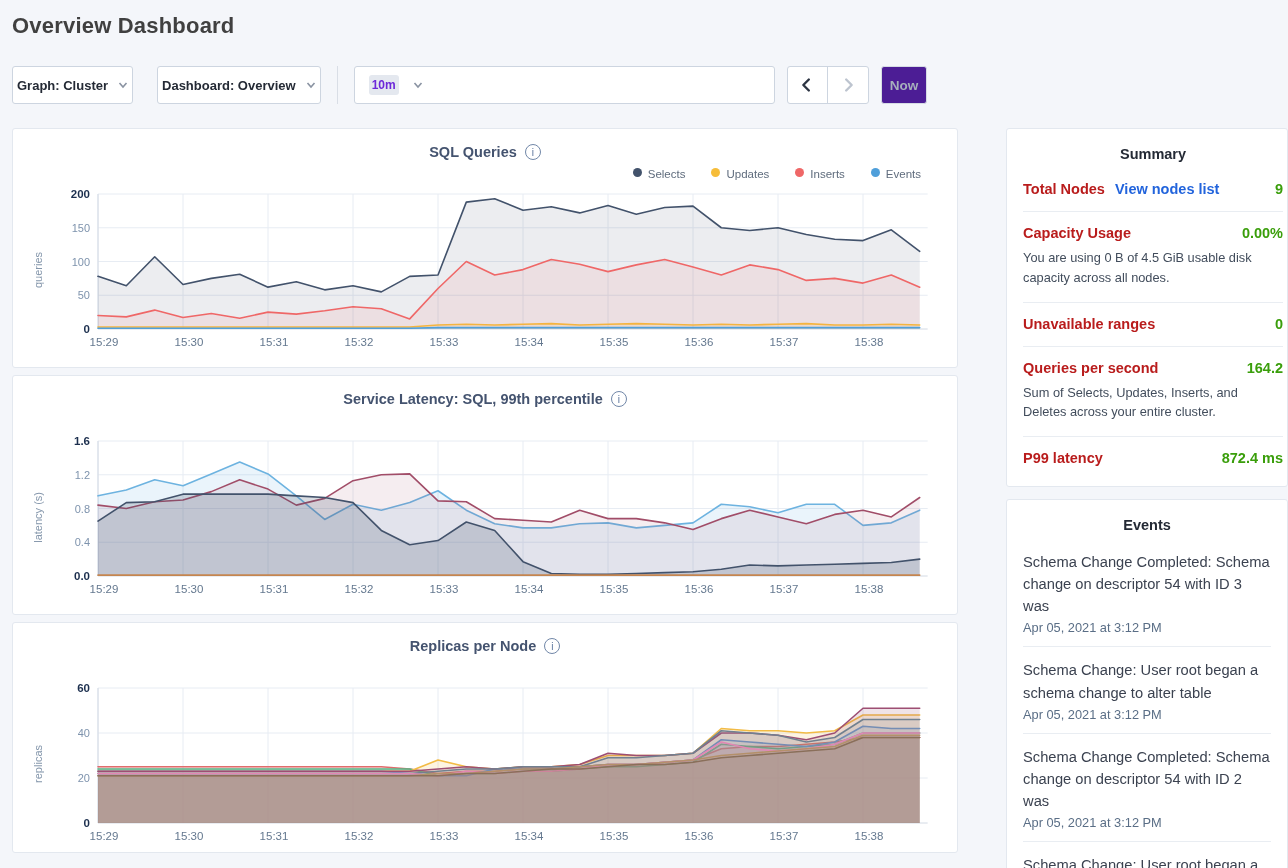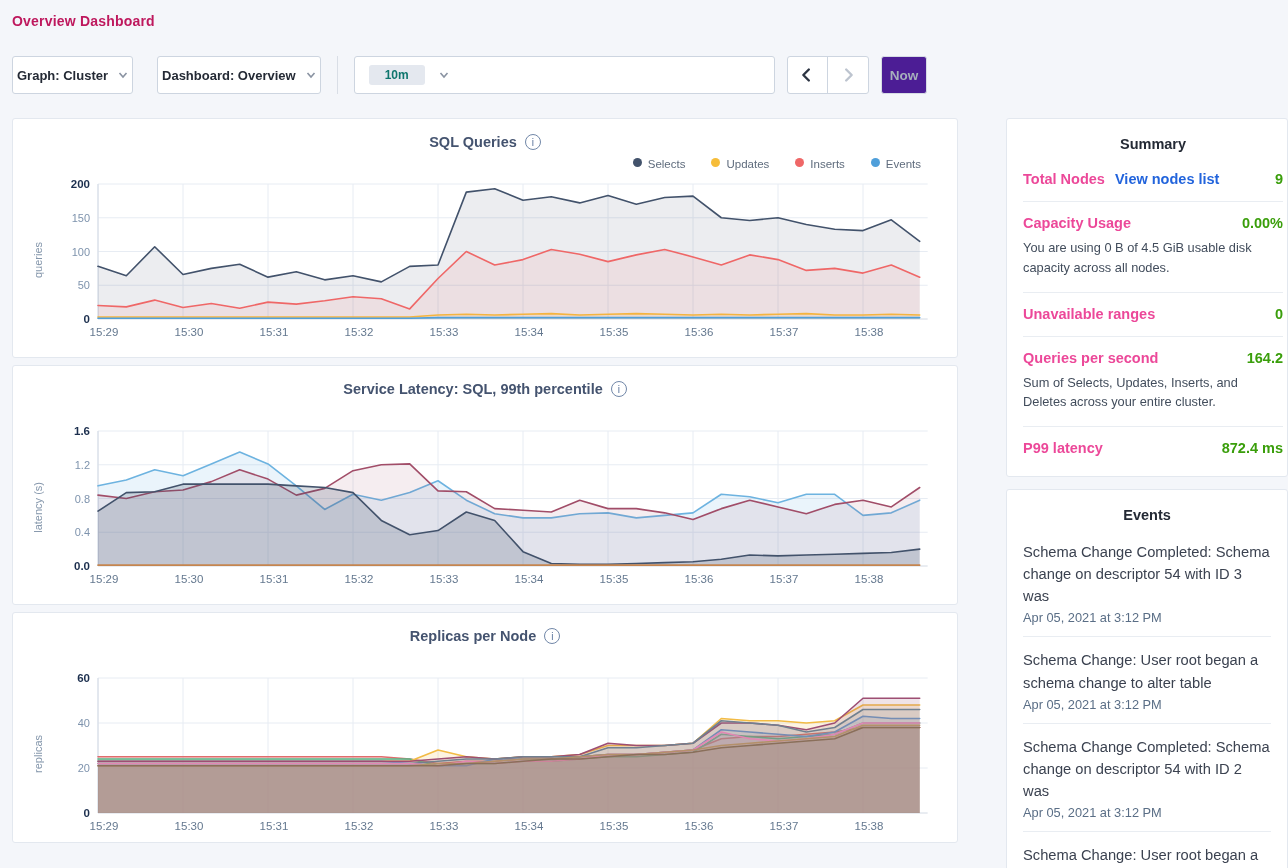--- a/index.html
+++ b/index.html
@@ -1,34 +1,34 @@
 <!DOCTYPE html>
 <html><head>
 <meta charset="utf-8">
 <style>
   * { margin:0; padding:0; box-sizing:border-box; }
   html,body { width:1288px; height:868px; overflow:hidden; background:#f4f6fa;
               font-family:"Liberation Sans", sans-serif; color:#242a35; }
   .page { position:relative; width:1288px; height:868px; overflow:hidden; }
 
-  .page-title { padding:13px 0 0 12px; font-size:14px; font-weight:700; color:#be185d; letter-spacing:.2px; }
+  .page-title { padding:13px 0 0 12px; font-size:22px; font-weight:700; color:#404040; letter-spacing:.2px; }
 
   
   .toolbar { display:flex; align-items:center; margin:27px 0 0 12px; height:38px; }
   .dd-btn { display:flex; align-items:center; gap:10px; height:38px; padding:0 4px;
             background:#fff; border:1px solid #cdd5e0; border-radius:3px; cursor:pointer;
             font-size:13px; font-weight:700; color:#242a35; }
   .dd-btn + .dd-btn { margin-left:24px; }
   .chev { width:10px; height:10px; display:inline-block; }
   .chev svg { display:block; }
   .vdivider { width:1px; height:38px; background:#d9dee6; margin:0 16px 0 16px; }
   .time-select { display:flex; align-items:center; width:421px; height:38px; background:#fff;
                  border:1px solid #cdd5e0; border-radius:3px; padding:0 14px; cursor:pointer; }
   .time-badge { background:#e4e8ef; border-radius:3px; font-size:12px; font-weight:700;
-                color:#0f766e; padding:3px 16px; margin-right:14px;text-align:center; }
+                color:#6d28d9; padding:3px 3px; margin-right:14px;text-align:center; }
   .time-label { font-size:13.5px; font-weight:700; color:#242a35; flex:1; }
   .arrow-group { display:flex; margin-left:12px; border:1px solid #cdd5e0; border-radius:3px; background:#fff; height:38px; }
   .arrow-btn { width:40px; height:36px; display:flex; align-items:center; justify-content:center; cursor:pointer; }
   .arrow-btn.prev { border-right:1px solid #cdd5e0; }
   .arrow-btn.disabled { cursor:default; }
   .now-btn { margin-left:12px; height:38px; padding:0 8px; display:flex; align-items:center;
              background:#4c1d95; border:1px solid #d6dce4; border-radius:3px;
              font-size:13.5px; font-weight:700; color:#a6afbc; cursor:default; }
 
   
@@ -52,21 +52,21 @@
   .y-unit { width:26px; display:flex; align-items:center; justify-content:center; }
   .y-unit span { transform:rotate(180deg); writing-mode:vertical-rl; font-size:11px; color:#8496ab; }
   .plot-wrap svg { display:block; }
 
   
   .summary-card { padding:0 4px 6px 16px; }
   .side-title { text-align:center; font-size:14.5px; font-weight:700; color:#242a35; padding:17px 0 6px 0; }
   .srow { padding:13px 0 14px 0; border-bottom:1px solid #e9edf2; }
   .srow.last { border-bottom:none; }
   .srow-top { display:flex; align-items:baseline; }
-  .srow-label { font-size:14.5px; font-weight:700; color:#ec4899; }
+  .srow-label { font-size:14.5px; font-weight:700; color:#b91c1c; }
   .srow-link { font-size:14.5px; font-weight:700; color:#2264dc; margin-left:10px; cursor:pointer; }
   .srow-value { margin-left:auto; font-size:14.5px; font-weight:700; color:#3a9e0b; }
   .srow-note { margin-top:7px; font-size:12.8px; line-height:1.55; color:#424d5c; }
 
   
   .events-card { margin-top:12px; padding:0 16px 10px 16px; min-height:372px; }
   .event-item { padding:12px 0 11px 0; border-bottom:1px solid #e9edf2; cursor:pointer; }
   .event-item.last { border-bottom:none; }
   .event-text { font-size:14.7px; line-height:1.5; color:#3b4250; }
   .event-time { margin-top:3px; font-size:12.8px; color:#5a6e86; }

